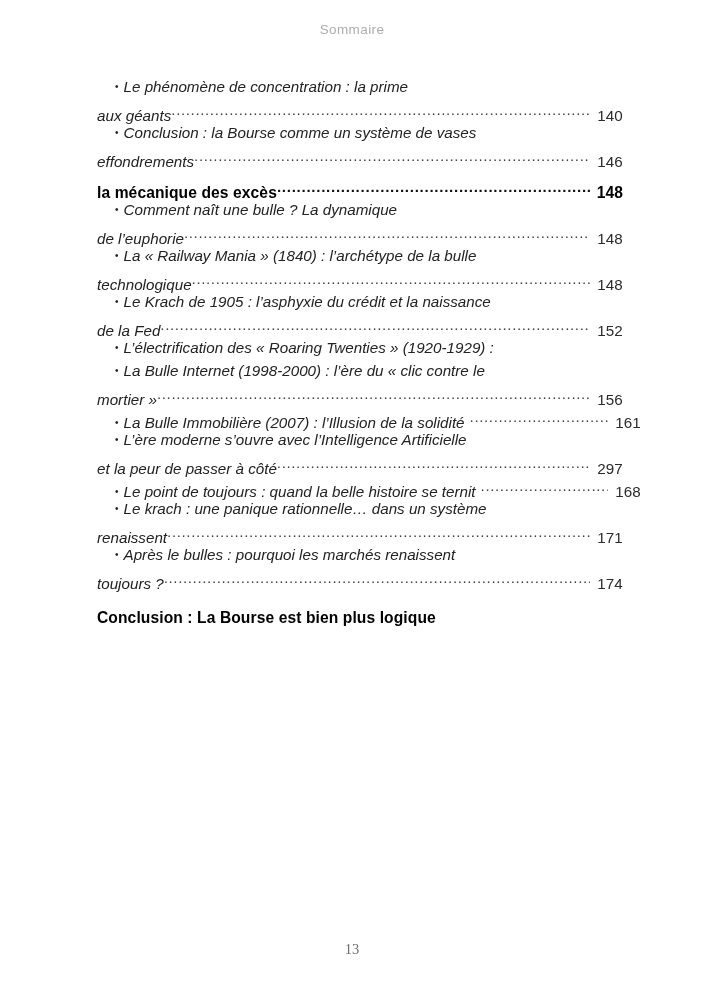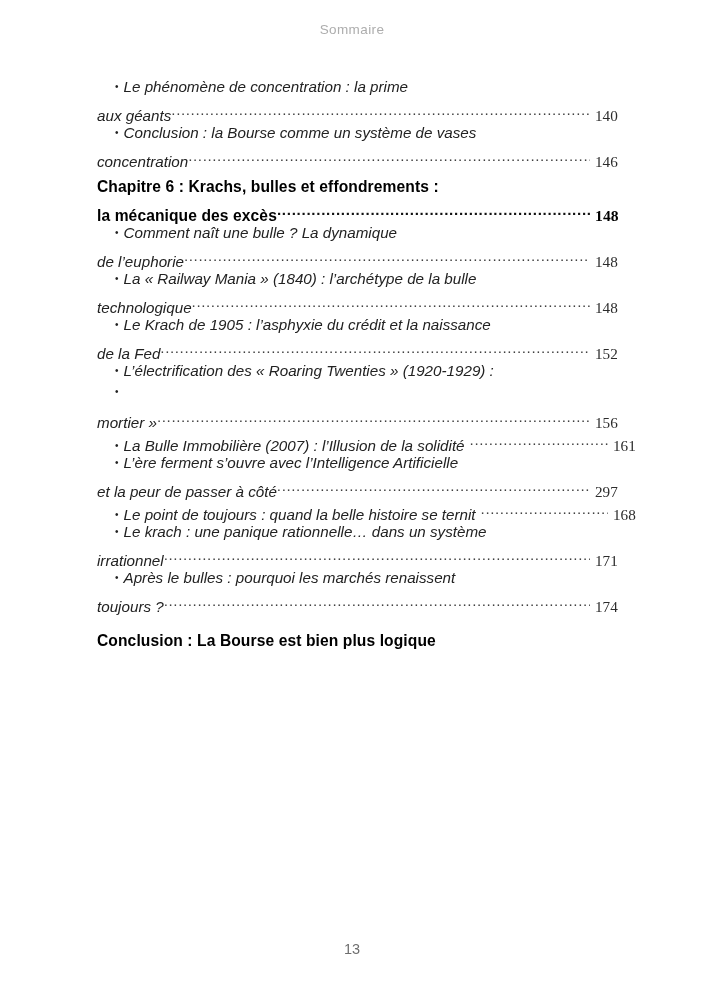--- a/index.html
+++ b/index.html
@@ -123,24 +123,23 @@
   }
 
   
   .leader.gap::after { left: 5px; }
 
   .pnum {
     flex: 0 0 auto;
     font-style: normal;
     font-size: 15.2px;
     color: #2b2b2b;
-    text-align: left;
+    text-align: center;
     min-width: 30px;
     padding-left: 5px;
-    font-family: Liberation Serif, serif;
   }
   .entry.chapter .pnum,
   .entry.conclusion .pnum {
     font-weight: bold;
     font-size: 15.6px;
     color: #000000;
   }
 
   
   .gap-before-chapter { height: 8px; }
@@ -148,20 +147,21 @@
 
   
   .folio {
     position: absolute;
     top: 941px;
     left: 0;
     width: 704px;
     text-align: center;
     font-size: 14.5px;
     color: #6e6e6e;
+    font-family: Liberation Serif, serif;
   }
 </style>
 </head>
 <body>
 
 <div class="page">
 
   <div class="running-header">Sommaire</div>
 
   <div class="toc" id="toc-root">
@@ -175,30 +175,27 @@
           <span class="leader"></span>
           <span class="pnum">140</span>
         </div>
       </div>
       <div class="entry item">
         <div class="line first">
           <span class="bullet">•</span>
           <span class="txt">Conclusion : la Bourse comme un système de vases</span>
         </div>
         <div class="line cont">
-          <span class="txt">concentration</span>
+          <span class="txt">effondrements</span>
           <span class="leader"></span>
           <span class="pnum">146</span>
         </div>
       </div>
       <div class="gap-before-chapter"></div>
       <div class="entry chapter">
-        <div class="line first">
-          <span class="txt">Chapitre 6 : Krachs, bulles et effondrements :</span>
-        </div>
         <div class="line cont">
           <span class="txt">la mécanique des excès</span>
           <span class="leader"></span>
           <span class="pnum">148</span>
         </div>
       </div>
       <div class="entry item">
         <div class="line first">
           <span class="bullet">•</span>
           <span class="txt">Comment naît une bulle ? La dynamique</span>
@@ -233,39 +230,40 @@
       </div>
       <div class="entry item">
         <div class="line first">
           <span class="bullet">•</span>
           <span class="txt">L’électrification des « Roaring Twenties » (1920-1929) :</span>
         </div>
       </div>
       <div class="entry item">
         <div class="line first">
           <span class="bullet">•</span>
+          <span class="txt">La Bulle Internet (1998-2000) : l’ère du « clic contre le</span>
         </div>
         <div class="line cont">
           <span class="txt">mortier »</span>
           <span class="leader"></span>
           <span class="pnum">156</span>
         </div>
       </div>
       <div class="entry item">
         <div class="line first">
           <span class="bullet">•</span>
           <span class="txt">La Bulle Immobilière (2007) : l’Illusion de la solidité</span>
           <span class="leader gap"></span>
           <span class="pnum">161</span>
         </div>
       </div>
       <div class="entry item">
         <div class="line first">
           <span class="bullet">•</span>
-          <span class="txt">L’ère ferment s’ouvre avec l’Intelligence Artificielle</span>
+          <span class="txt">L’ère moderne s’ouvre avec l’Intelligence Artificielle</span>
         </div>
         <div class="line cont">
           <span class="txt">et la peur de passer à côté</span>
           <span class="leader"></span>
           <span class="pnum">297</span>
         </div>
       </div>
       <div class="entry item">
         <div class="line first">
           <span class="bullet">•</span>
@@ -273,21 +271,21 @@
           <span class="leader gap"></span>
           <span class="pnum">168</span>
         </div>
       </div>
       <div class="entry item">
         <div class="line first">
           <span class="bullet">•</span>
           <span class="txt">Le krach : une panique rationnelle… dans un système</span>
         </div>
         <div class="line cont">
-          <span class="txt">irrationnel</span>
+          <span class="txt">renaissent</span>
           <span class="leader"></span>
           <span class="pnum">171</span>
         </div>
       </div>
       <div class="entry item">
         <div class="line first">
           <span class="bullet">•</span>
           <span class="txt">Après le bulles : pourquoi les marchés renaissent</span>
         </div>
         <div class="line cont">

